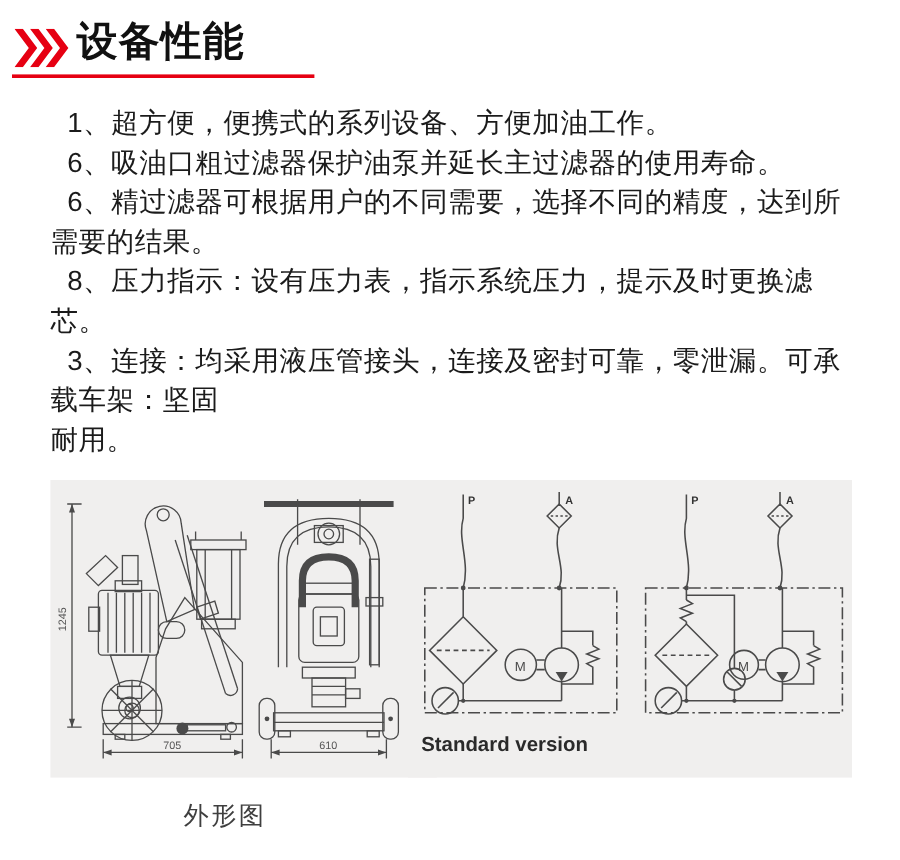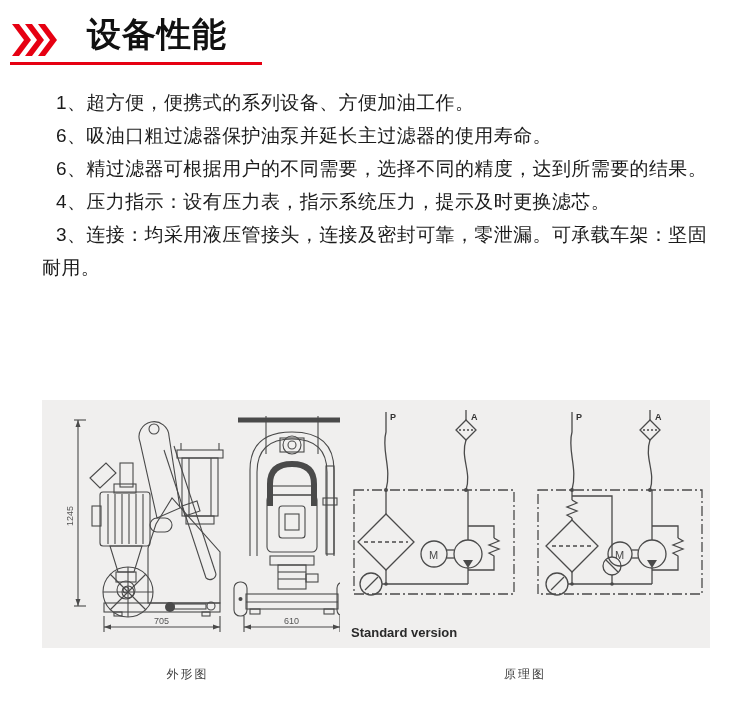--- a/index.html
+++ b/index.html
@@ -5,45 +5,45 @@
   * { margin:0; padding:0; box-sizing:border-box; }
   html,body { background:#ffffff; }
   #page {
     position:relative; width:750px; height:717px; background:#ffffff;
     font-family:"Liberation Sans","DejaVu Sans",sans-serif; overflow:hidden;
   }
   
   .hdr-icon { position:absolute; left:12px; top:24px; width:46px; height:32px; }
   .page-title {
     position:absolute; left:64px; top:12px; font-size:34px; font-weight:bold;
-    color:#111111; letter-spacing:1px; white-space:nowrap;margin-left:23px;
+    color:#111111; letter-spacing:1px; white-space:nowrap;
   }
   .title-underline {
     position:absolute; left:10px; top:62px; width:252px; height:3px; background:#e60012;
   }
   
   .features { position:absolute; left:42px; top:86px; width:672px; }
   .features p {
-    font-size:19px; line-height:33px; color:#1b1b1b; text-indent:14px;
+    font-size:23px; line-height:33px; color:#1b1b1b; text-indent:14px;
     white-space:pre-line; letter-spacing:0.4px;
   }
   
   .panel { position:absolute; top:400px; height:248px; background:#f0efee; }
-  .panel-outline { left:42px; width:322px;padding-left:18px; }
+  .panel-outline { left:42px; width:322px; }
   .panel-schematic { left:340px; width:370px; display:flex; padding:8px 0 0 6px; }
   .schem-col { display:flex; flex-direction:column; }
   .schem-col-1 { width:186px; }
   .schem-col-2 { width:178px; }
   .schem-label {
-    font-size:13px; font-weight:bold; color:#2a2a2a; padding-left:5px; margin-top:17px;
+    font-size:17px; font-weight:bold; color:#2a2a2a; padding-left:5px; margin-top:3px;
     white-space:nowrap;
   }
   
   .fig-caption {
-    position:absolute; top:666px; font-size:12px; color:#3f3f3f; text-align:center;
+    position:absolute; top:666px; font-size:21px; color:#3f3f3f; text-align:center;
     letter-spacing:2px;
   }
   .caption-outline { left:42px; width:291px; }
   .caption-schematic { left:340px; width:370px; }
   
   svg text { font-family:"Liberation Sans","DejaVu Sans",sans-serif; }
   .dim-text { fill:#555555; font-size:9px; }
   .port-text { fill:#333333; font-size:9px; font-weight:bold; }
 </style>
 </head>
@@ -58,21 +58,21 @@
       <polygon points="26,0 33,0 45,16 33,32 26,32 38,16"></polygon>
     </g>
   </svg>
   <div class="page-title">设备性能</div>
   <div class="title-underline"></div>
 
   <div class="features">
     <p>1、超方便，便携式的系列设备、方便加油工作。</p>
     <p>6、吸油口粗过滤器保护油泵并延长主过滤器的使用寿命。</p>
     <p>6、精过滤器可根据用户的不同需要，选择不同的精度，达到所需要的结果。</p>
-    <p>4、压力指示：设有压力表，指示系统压力，提示及时更换滤芯。</p>
+    <p>8、压力指示：设有压力表，指示系统压力，提示及时更换滤芯。</p>
     <p>3、连接：均采用液压管接头，连接及密封可靠，零泄漏。可承载车架：坚固
 耐用。</p>
   </div>
 
   <div class="panel panel-outline">
     <svg width="291" height="248" viewBox="0 0 291 248">
 
       <g transform="translate(10,6)" stroke="#4a4a4a" fill="none" stroke-width="1.1">
 
         <line x1="8" y1="14" x2="8" y2="200"></line>
@@ -283,15 +283,14 @@
           <line x1="120" y1="160" x2="120" y2="176"></line>
 
           <path d="M120,118 L146,118 L146,130"></path>
           <path d="M146,130 l5,3 l-10,4 l10,4 l-10,4 l5,3 L146,162 L120,162"></path>
         </g>
       </svg>
     </div>
   </div>
 
   <div class="fig-caption caption-outline">外形图</div>
-  <div class="fig-caption caption-schematic">原理图</div>
 
 </div>
 
 </body></html>

